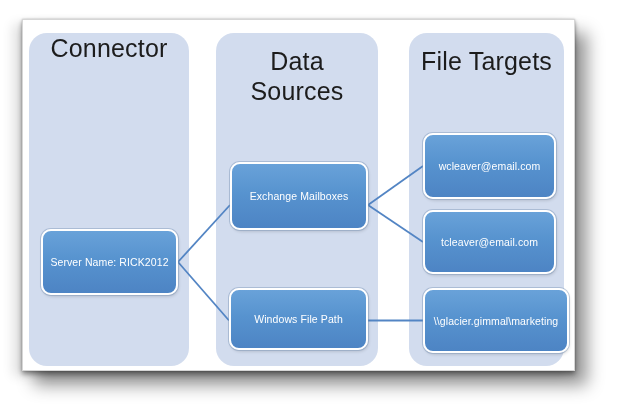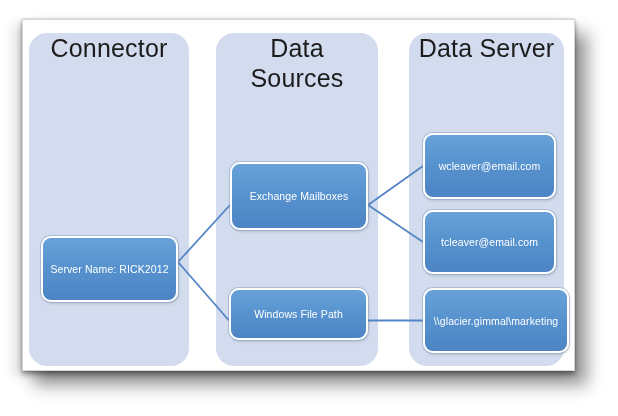--- a/index.html
+++ b/index.html
@@ -39,21 +39,21 @@
   .col-title {
     max-width: 140px;
     margin: 0 auto;
     text-align: center;
     font-size: 25px;
     line-height: 30px;
     color: #1c1c1c;
     letter-spacing: 0.2px;
   }
   .col-title.single { }
-  .col-title.double { }
+  .col-title.double { padding-top: 13px; }
   .edges {
     position: absolute;
     left: 0;
     top: 0;
     width: 553px;
     height: 352px;
     pointer-events: none;
   }
   .node {
     position: absolute;
@@ -65,42 +65,42 @@
     display: flex;
     align-items: center;
     justify-content: center;
     color: #ffffff;
     font-size: 10.5px;
     letter-spacing: 0.1px;
     text-align: center;
     white-space: nowrap;
     overflow: hidden;
   }
-  .node-server   { left: 18px;  top: 216px; width: 137px; height: 66px; }
+  .node-server   { left: 18px;  top: 209px; width: 137px; height: 66px; }
   .node-exchange { left: 207px; top: 142px; width: 138px; height: 68px; }
-  .node-filepath { left: 206px; top: 268px; width: 139px; height: 52px; text-align: center; }
+  .node-filepath { left: 206px; top: 268px; width: 139px; height: 62px; text-align: center; }
   .node-wcleaver { left: 400px; top: 113px; width: 133px; height: 66px; }
   .node-tcleaver { left: 400px; top: 190px; width: 133px; height: 64px; }
   .node-glacier  { left: 400px; top: 268px; width: 146px; height: 65px; }
 </style>
 </head>
 <body>
 
 <div class="slide">
 
   <div class="col col-connector">
     <div class="col-title single">Connector</div>
   </div>
 
   <div class="col col-sources">
     <div class="col-title double">Data Sources</div>
   </div>
 
   <div class="col col-targets">
-    <div class="col-title double">Data Server</div>
+    <div class="col-title double">File Targets</div>
   </div>
 
   <svg class="edges" id="edges-svg">
       <line x1="155" y1="242" x2="207" y2="185" stroke="#5385c4" stroke-width="1.8"></line>
       <line x1="155" y1="242" x2="206" y2="300.5" stroke="#5385c4" stroke-width="1.8"></line>
       <line x1="345" y1="185" x2="400" y2="146" stroke="#5385c4" stroke-width="1.8"></line>
       <line x1="345" y1="185" x2="400" y2="222" stroke="#5385c4" stroke-width="1.8"></line>
       <line x1="345" y1="300.5" x2="400" y2="300.5" stroke="#5385c4" stroke-width="1.8"></line>
     </svg>
 

